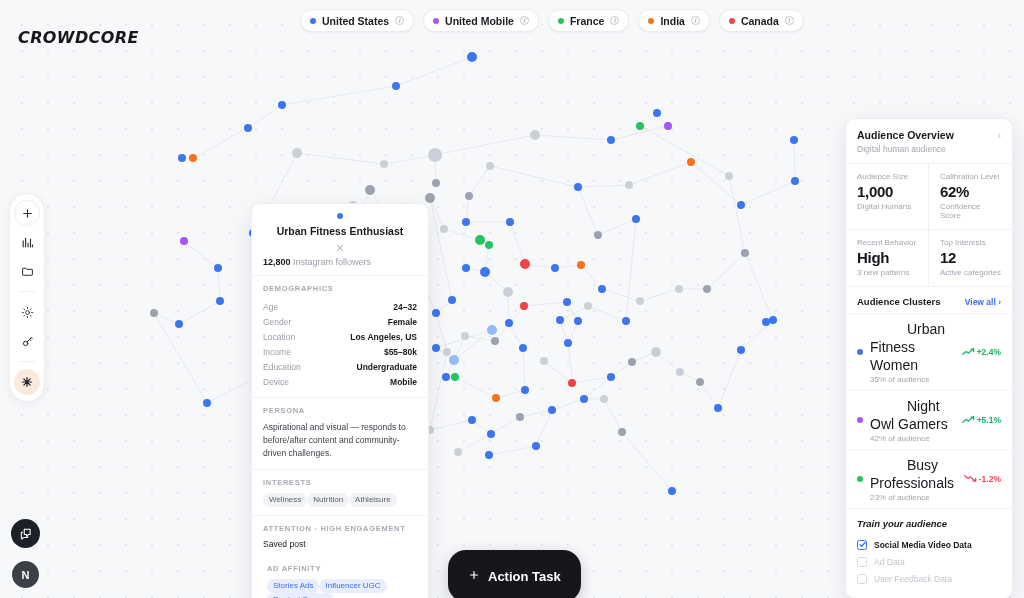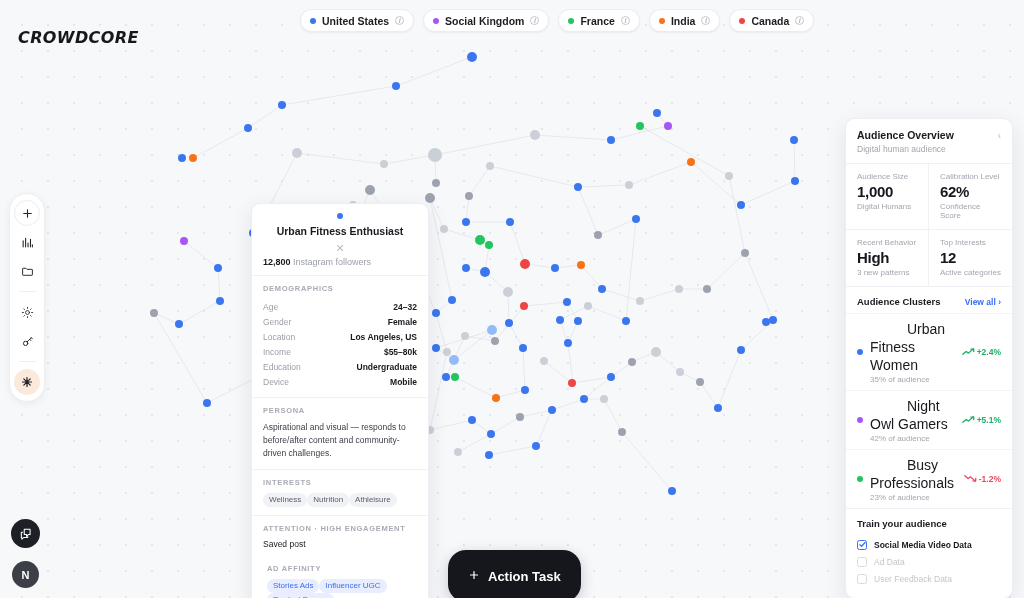--- a/index.html
+++ b/index.html
@@ -176,21 +176,21 @@
     padding: 6px 11px; border-top: 1px solid #f4f5f7;
   }
   .cl-dot { width: 6px; height: 6px; border-radius: 50%; flex: none; }
   .cl-mid { flex: 1; min-width: 0; }
   .cl-name { font-size: 14px; font-weight: 400; color: #181a1f; margin-left: 37px; }
   .cl-pct { font-size: 8px; color: #a2a6ae; margin-top: 1px; }
   .cl-trend { display: flex; gap: 2px; font-size: 8.5px; font-weight: 700; }
   .up { color: #16b364; } .down { color: #f0455c; }
 
   .tr-sec { padding: 9px 11px 11px; border-top: 1px solid #f0f1f4; }
-  .tr-title { font-size: 9.5px; font-weight: 700; color: #181a1f; margin-bottom: 7px; }
+  .tr-title { font-size: 9.5px; font-weight: 700; color: #181a1f; margin-bottom: 7px; font-style: italic; }
   .tr-row { display: flex; align-items: center; gap: 7px; padding: 3.5px 0; }
   .cbox {
     width: 10px; height: 10px; border-radius: 2.5px;
     border: 1px solid #d6d9df; flex: none;
     display: flex; align-items: center; justify-content: center;
   }
   .cbox.on { border-color: #3b6df0; }
   .tr-lab { font-size: 8.5px; color: #c3c6cd; }
   .tr-row.on .tr-lab { color: #181a1f; font-weight: 700; }
 </style>
@@ -406,21 +406,21 @@
   <div class="logo">CROWDCORE</div>
 
   <div class="filterbar" id="filters">
       <div class="fpill">
         <span class="fdot" style="background:#3b76f0"></span>
         <span>United States</span>
         <span class="finfo">i</span>
       </div>
       <div class="fpill">
         <span class="fdot" style="background:#a855f7"></span>
-        <span>Social Kingdom</span>
+        <span>United Mobile</span>
         <span class="finfo">i</span>
       </div>
       <div class="fpill">
         <span class="fdot" style="background:#22c55e"></span>
         <span>France</span>
         <span class="finfo">i</span>
       </div>
       <div class="fpill">
         <span class="fdot" style="background:#f97316"></span>
         <span>India</span>

